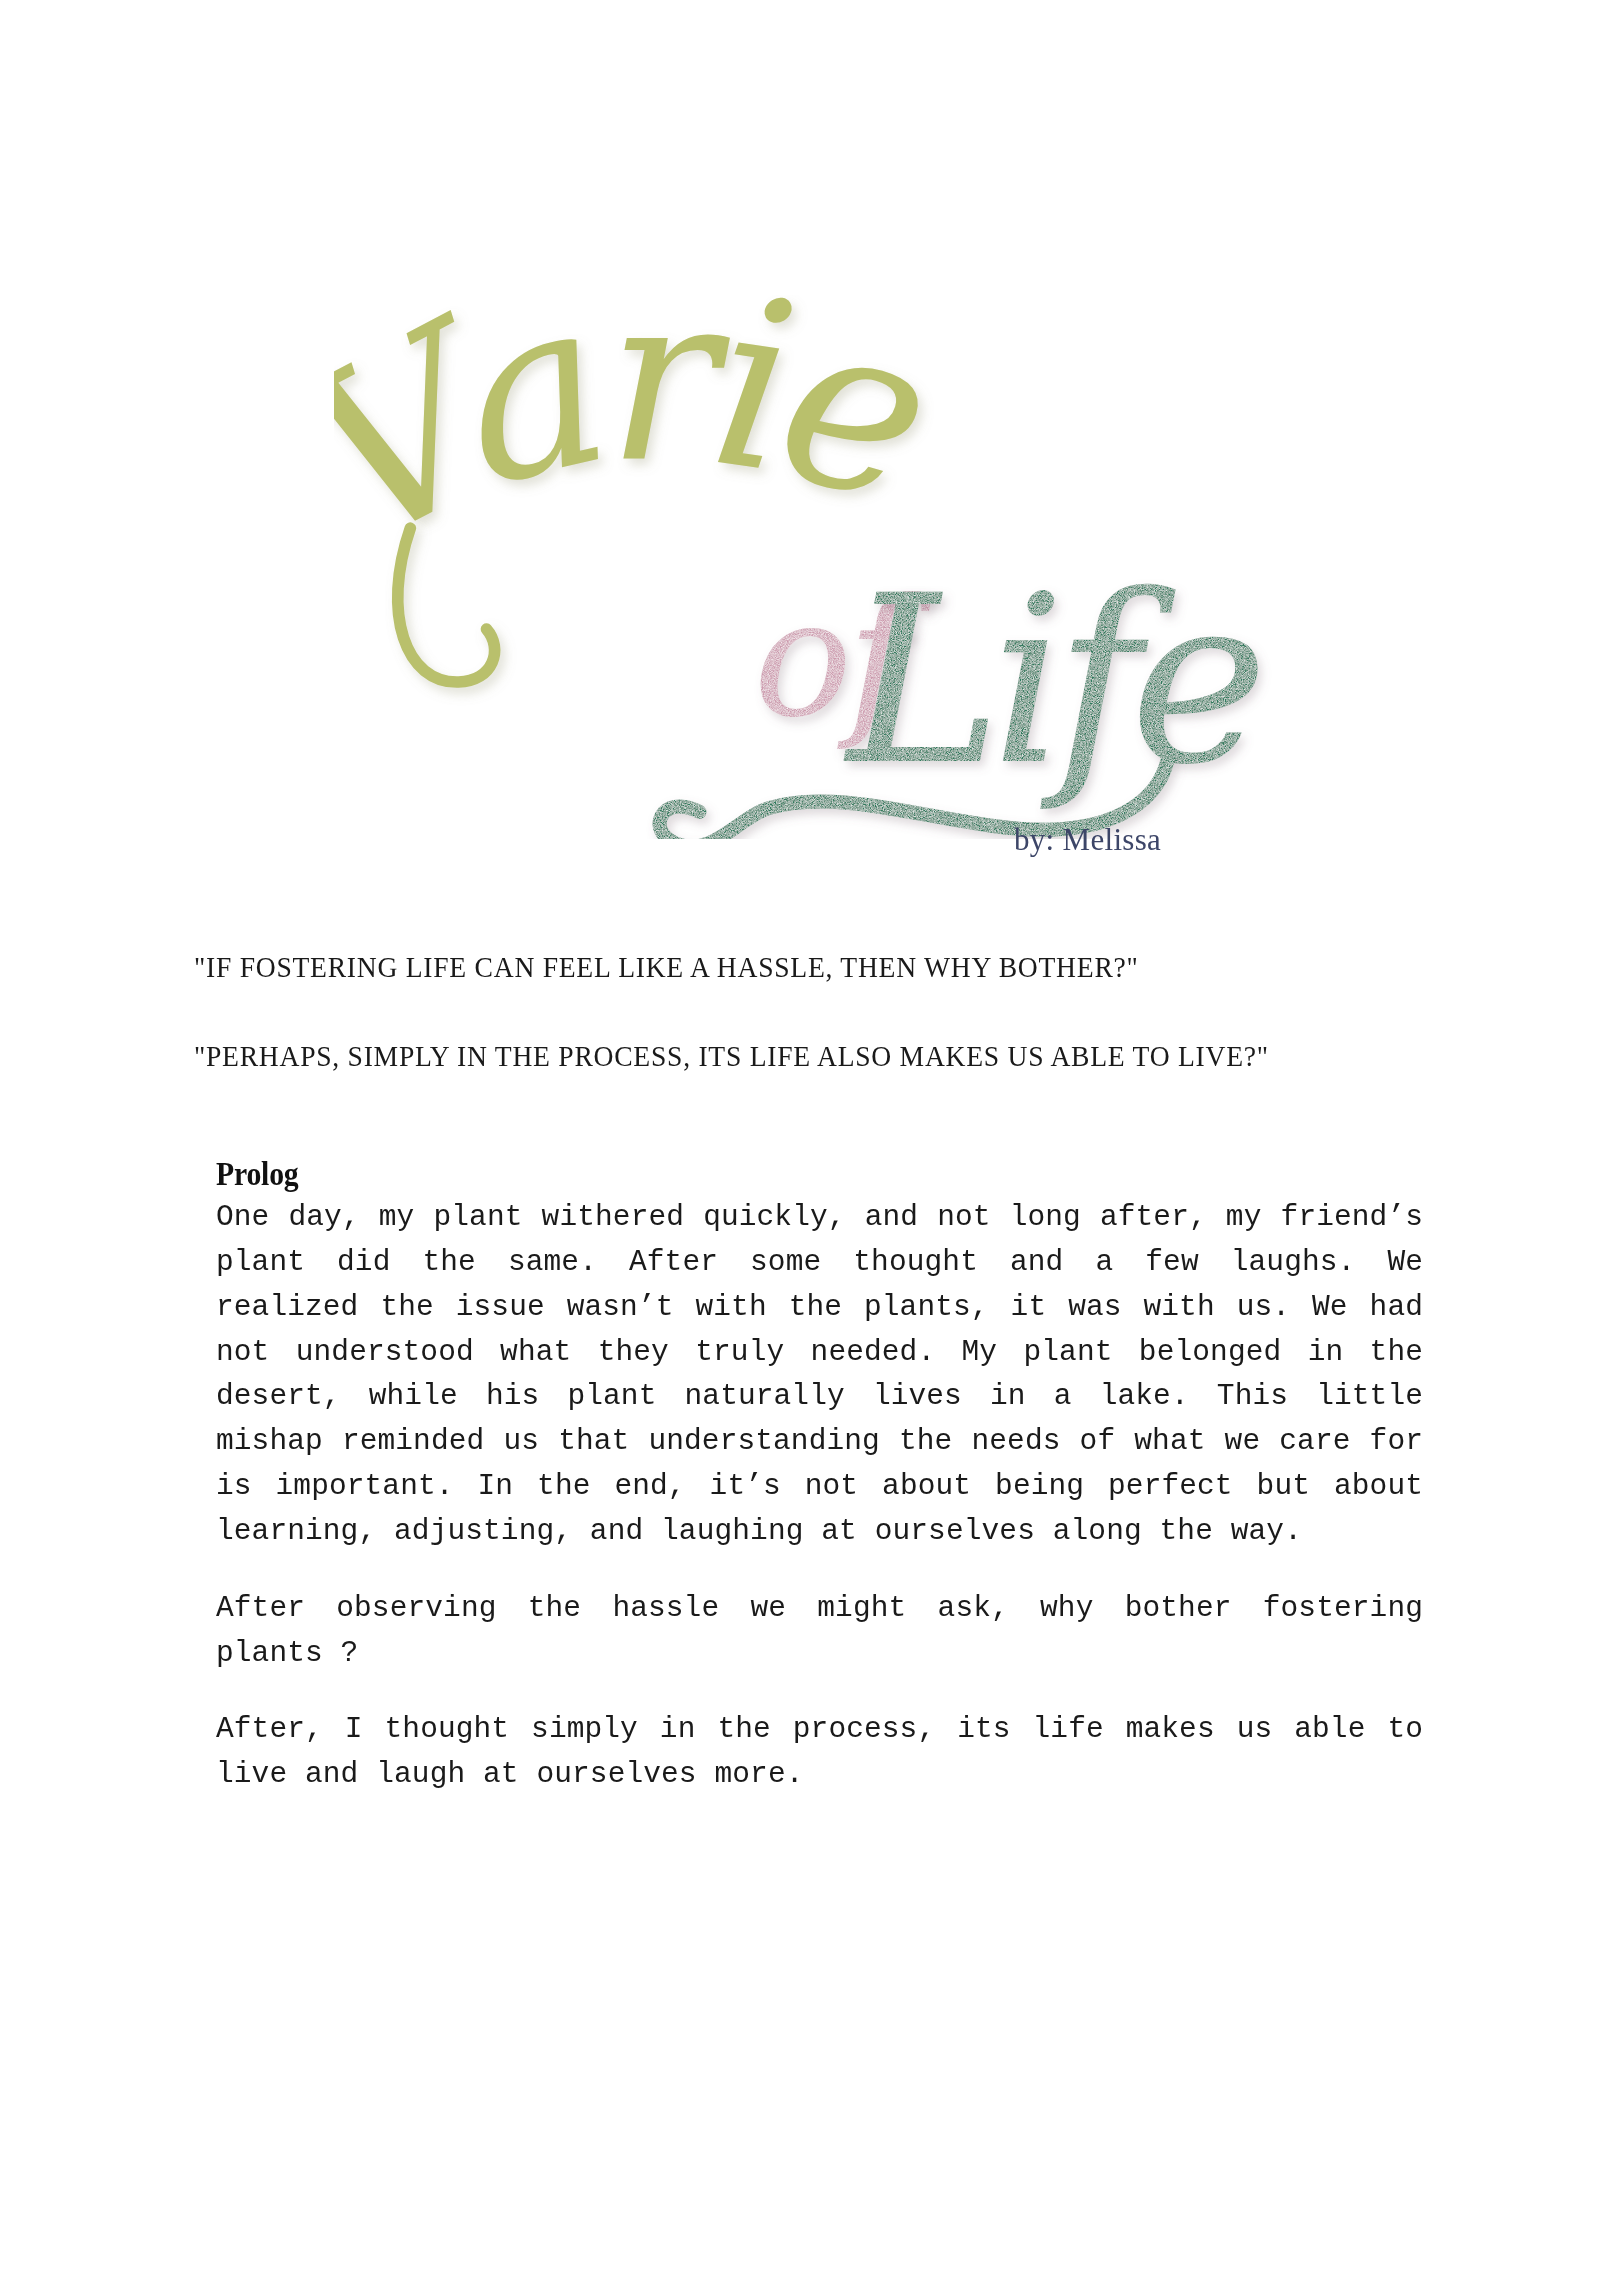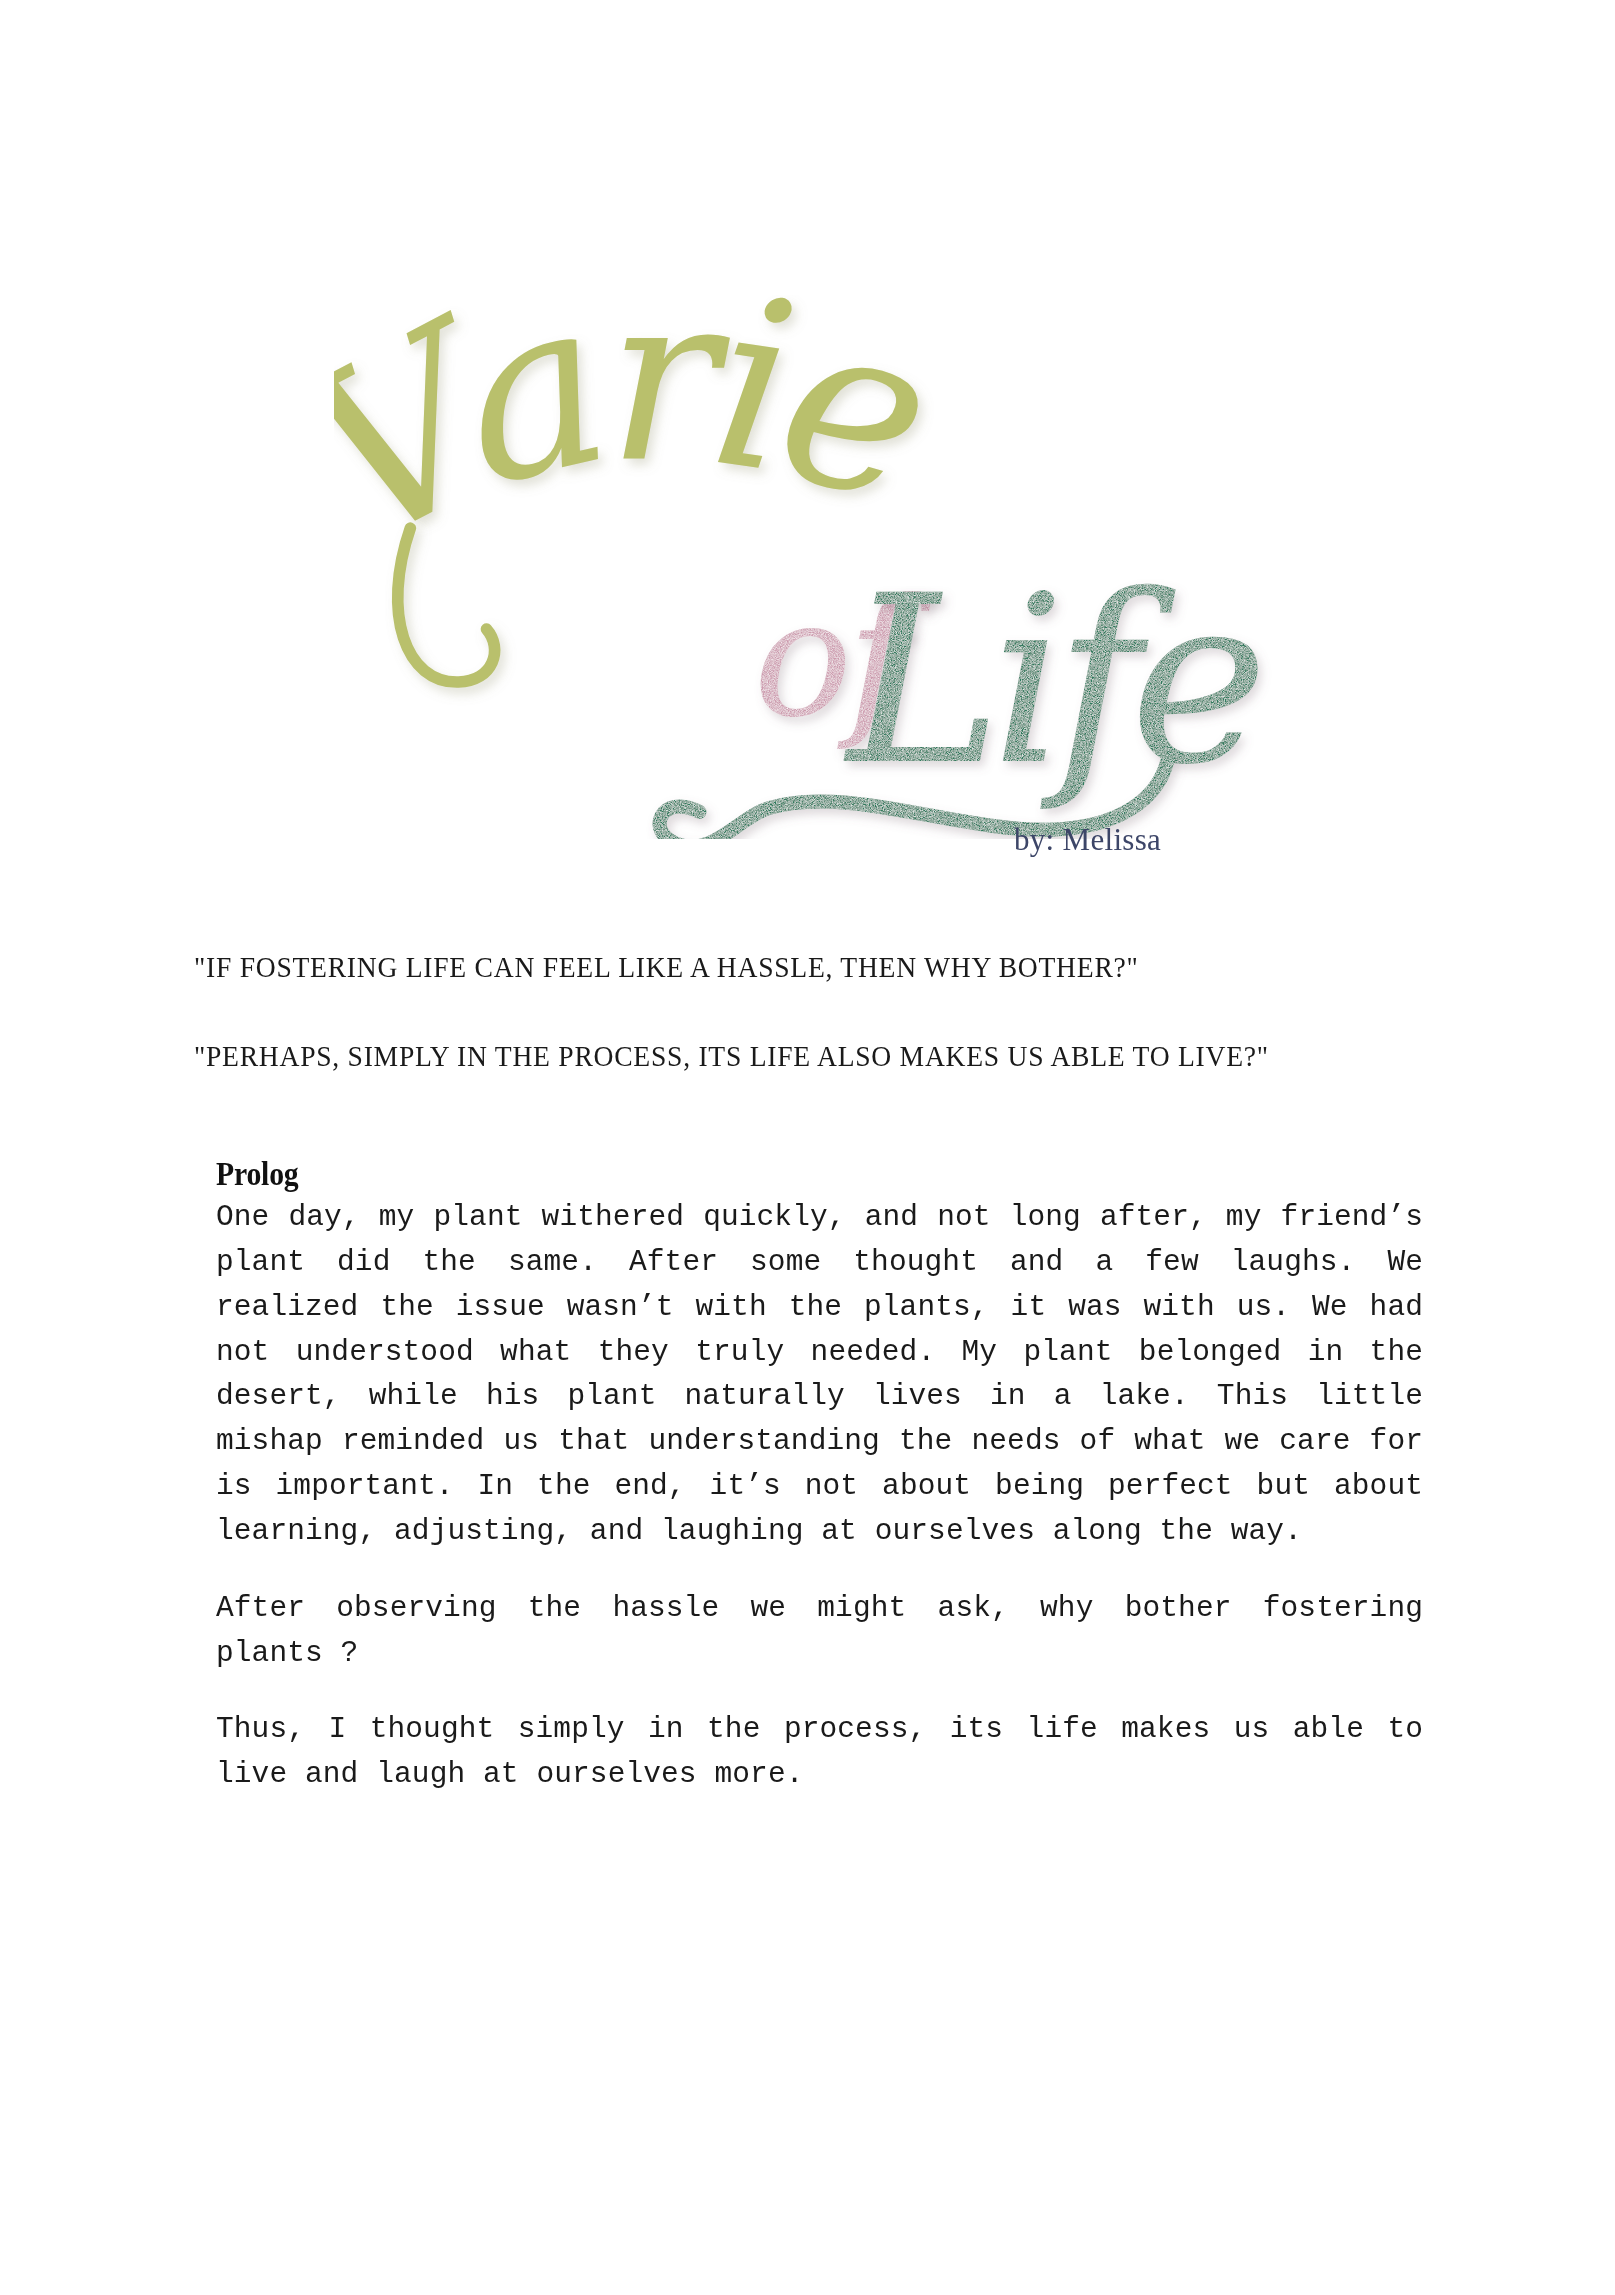--- a/index.html
+++ b/index.html
@@ -162,19 +162,19 @@
 
   <div class="quote quote-2">"PERHAPS, SIMPLY IN THE PROCESS, ITS LIFE ALSO MAKES US ABLE TO LIVE?"</div>
 
   <div class="body-col">
     <div class="prolog-heading">Prolog</div>
 
     <p class="body-par">One day, my plant withered quickly, and not long after, my friend’s plant did the same. After some thought and a few laughs. We realized the issue wasn’t with the plants, it was with us. We had not understood what they truly needed. My plant belonged in the desert, while his plant naturally lives in a lake. This little mishap reminded us that understanding the needs of what we care for is important. In the end, it’s not about being perfect but about learning, adjusting, and laughing at ourselves along the way.</p>
 
     <p class="body-par spaced">After observing the hassle we might ask, why bother fostering plants ?</p>
 
-    <p class="body-par spaced">Thus, I thought simply in the process, its life makes us able to live and laugh at ourselves more.</p>
+    <p class="body-par spaced">After, I thought simply in the process, its life makes us able to live and laugh at ourselves more.</p>
   </div>
 
   <div class="page-number">69</div>
 
 </div>
 
 
 </body></html>

